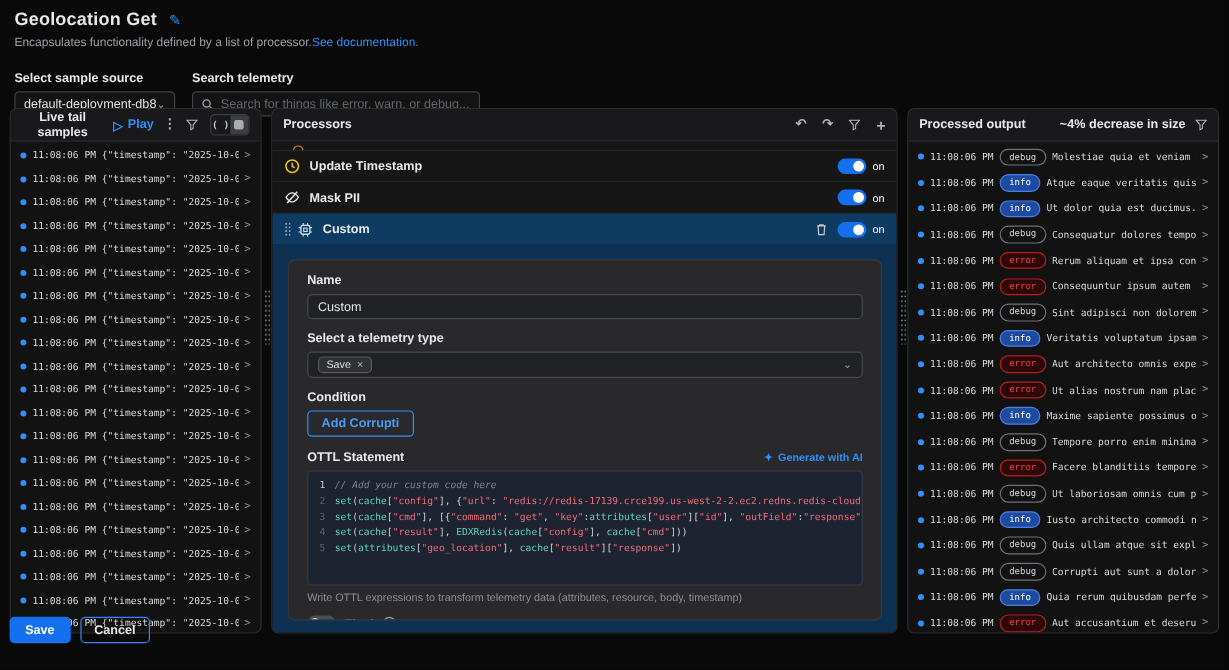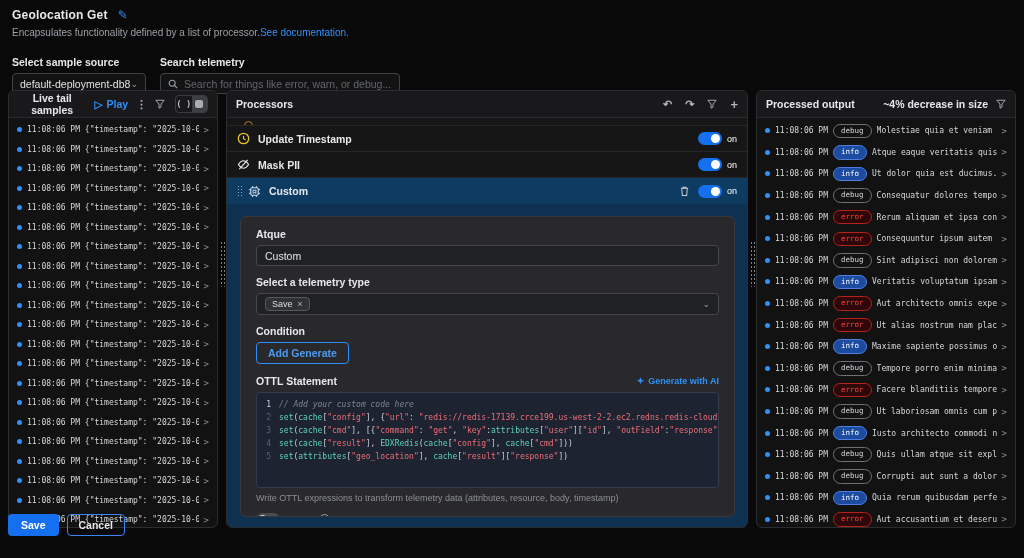--- a/index.html
+++ b/index.html
@@ -3,21 +3,21 @@
 <meta charset="utf-8">
 <style>
   * { margin:0; padding:0; box-sizing:border-box; }
   html,body { width:1024px; height:558px; overflow:hidden; background:#09090a;
     font-family:"Liberation Sans",sans-serif; color:#e7e8ea; }
   .app { position:relative; width:1024px; height:558px; }
 
   
   .top { padding:8px 12px 0 12px; }
   .title-row { display:flex; align-items:center; gap:10px; }
-  .page-title { font-size:12px; font-weight:bold; letter-spacing:.2px; }
+  .page-title { font-size:15px; font-weight:bold; letter-spacing:.2px; }
   .pencil { color:#2e90fa; font-size:12px; cursor:pointer; }
   .subtitle-row { margin-top:5px; font-size:10px; color:#9aa0a6; }
   .subtitle-row a { color:#2e90fa; text-decoration:none; }
   .form-row { display:flex; gap:14px; margin-top:18px; }
   .form-label { font-size:10.5px; font-weight:bold; color:#e7e8ea; margin-bottom:5px; }
   .select-box, .search-box { height:21px; background:#131314; border:1px solid #3f4247;
     border-radius:4px; display:flex; align-items:center; padding:0 7px; font-size:10.5px; }
   .select-box { width:134px; justify-content:space-between; color:#dfe1e3; cursor:pointer; }
   .select-box .val { white-space:nowrap; overflow:hidden; }
   .chev { color:#9aa0a6; font-size:9px; flex:none; }
@@ -384,34 +384,34 @@
             </svg>
         </span>
         <span class="toggle">
           <span class="tpill"></span>
           <span>on</span>
         </span>
       </div>
 
       <div class="expanded">
         <div class="card">
-          <div class="flabel">Atque</div>
+          <div class="flabel">Name</div>
           <input class="tinput" value="Custom" style="">
 
           <div class="flabel">Select a telemetry type</div>
           <div class="tel-select">
             <span class="chip">
               <span>Save</span>
               <span class="x">×</span>
             </span>
             <span class="chev">⌄</span>
           </div>
 
           <div class="flabel">Condition</div>
-          <button class="addc">Add Generate</button>
+          <button class="addc">Add Corrupti</button>
 
           <div class="ottl-row">
             <div class="flabel" style="margin-bottom:0;">OTTL Statement</div>
             <span class="genai">
                 <span>✦</span>
                 <span>Generate with AI</span>
               </span>
           </div>
           <div class="editor">
             <div id="code-lines">

